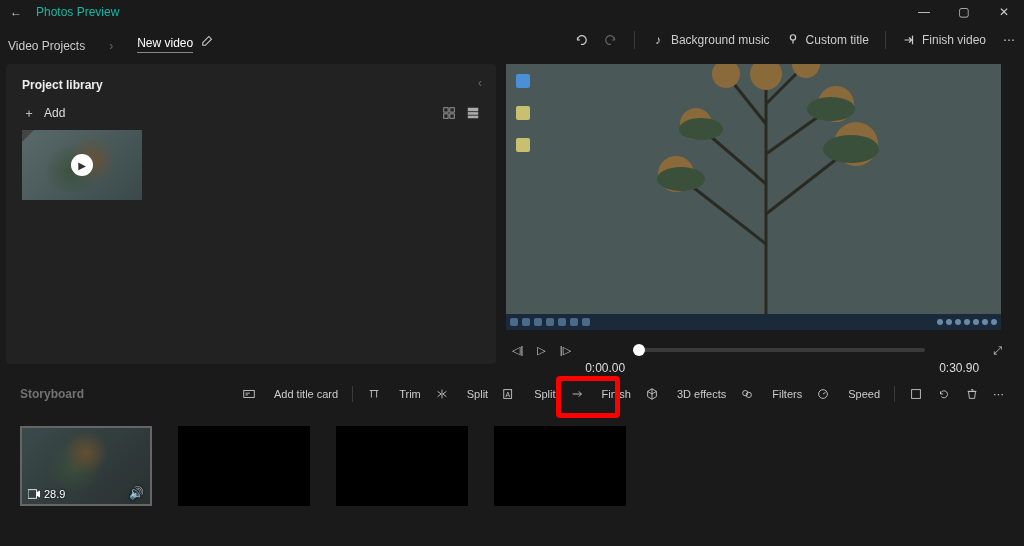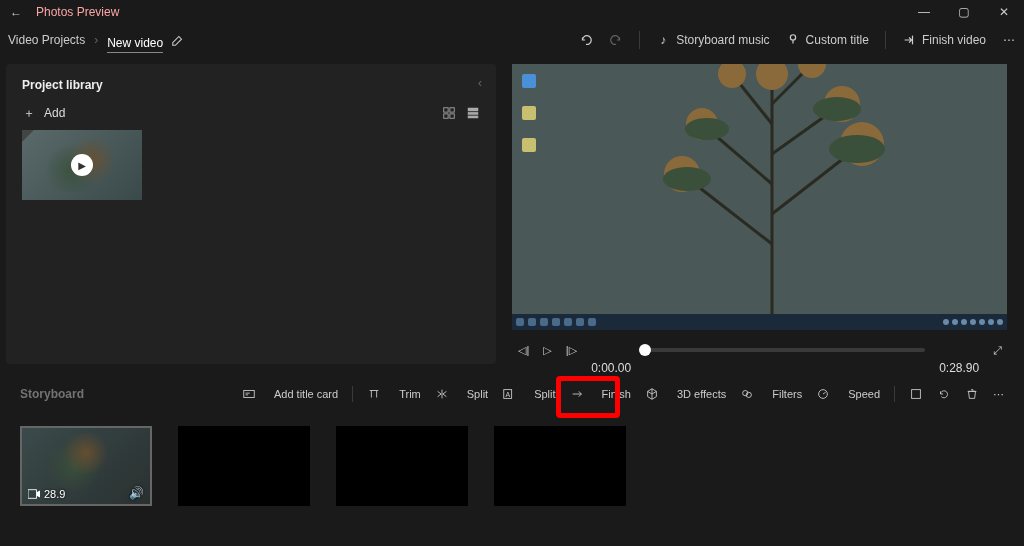--- a/index.html
+++ b/index.html
@@ -1,33 +1,33 @@
 <!DOCTYPE html>
 <html><head>
 <meta charset="utf-8">
 <style>
   * { box-sizing: border-box; margin: 0; padding: 0; font-family: "Segoe UI", sans-serif; }
   body { width: 1024px; height: 546px; background: #1a1a1a; color: #ccc; font-size: 12px; overflow: hidden; position: relative; }
   .titlebar { height: 24px; display: flex; align-items: center; background: #1a1a1a; }
   .titlebar .back { width: 32px; text-align: center; cursor: pointer; }
-  .titlebar .title { flex: 0 0 auto; padding-left: 4px; font-size: 12px; color: #fca5a5; }
+  .titlebar .title { flex: 0 0 auto; padding-left: 4px; font-size: 12px; color: #14b8a6; }
   .titlebar .spacer { flex: 1; }
   .titlebar .winbtns { display: flex; }
   .titlebar .winbtn { width: 40px; text-align: center; cursor: pointer; font-size: 12px; }
   .subbar { height: 32px; display: flex; align-items: center; padding: 0 8px; }
-  .subbar .crumbs { display: flex; align-items: center; gap: 9px; font-size: 12px; }
+  .subbar .crumbs { display: flex; align-items: flex-end; gap: 24px; font-size: 12px; }
   .subbar .crumbs .sep { color: #666; }
   .subbar .crumbs .cur { color: #fff; border-bottom: 1px solid #888; padding-bottom: 2px; margin-top: 8px; }
   .subbar .rename { margin-left: 8px; cursor: pointer; }
   .subbar .spacer { flex: 1; }
   .subbar .tools { display: flex; align-items: center; gap: 16px; }
   .subbar .tool { display: flex; align-items: center; gap: 6px; cursor: pointer; font-size: 12px; color: #ccc; }
   .subbar .divider { width: 1px; height: 18px; background: #3a3a3a; }
   .icon { display: inline-flex; align-items: center; justify-content: center; width: 14px; height: 14px; }
-  .content { display: flex; padding: 8px 0 0 0; gap: 16px; }
+  .content { display: flex; padding: 8px 0 0 0; gap: 10px; }
   .library { width: 490px; height: 300px; background: #222; border-radius: 4px; padding: 14px 16px; position: relative; margin-left: 6px; }
   .library h3 { font-size: 12px; font-weight: 600; color: #eee; margin-bottom: 14px; }
   .library .collapse { position: absolute; right: 14px; top: 12px; color: #666; cursor: pointer; }
   .library .libbar { display: flex; align-items: center; margin-bottom: 10px; }
   .library .add { display: flex; align-items: center; gap: 8px; cursor: pointer; color: #ddd; font-size: 12px; }
   .library .viewbtns { margin-left: auto; display: flex; gap: 10px; color: #aaa; }
   .library .thumb { width: 120px; height: 70px; background: linear-gradient(135deg, #5a6a6a 0%, #3a4a4a 100%); position: relative; margin-top: 4px; cursor: pointer; }
   .library .thumb::before { content: ""; position: absolute; top: 0; left: 0; border-top: 12px solid #444; border-right: 12px solid transparent; }
   .library .thumb .play { position: absolute; top: 50%; left: 50%; transform: translate(-50%,-50%); width: 22px; height: 22px; background: #fff; border-radius: 50%; display: flex; align-items: center; justify-content: center; color: #333; font-size: 10px; }
   .library .thumb .leaf { position: absolute; inset: 8px 10px; background: radial-gradient(circle at 60% 40%, #6a5030 0%, transparent 35%), radial-gradient(circle at 40% 60%, #3a503a 0%, transparent 40%); opacity: .85; }
@@ -102,21 +102,21 @@
       <span class="icon">
           <svg viewBox="0 0 16 16">
             <path d="M12 8 A5 5 0 1 0 8 13" fill="none" stroke="#ccc" stroke-width="1.4"></path>
             <path d="M12 5v3H9" fill="none" stroke="#ccc" stroke-width="1.4"></path>
           </svg>
         </span>
     </span>
     <span class="divider"></span>
     <span class="tool">
       <span class="icon">♪</span>
-      <span>Storyboard music</span>
+      <span>Background music</span>
     </span>
     <span class="tool">
       <span class="icon">
           <svg viewBox="0 0 16 16">
             <circle cx="8" cy="5" r="3" fill="none" stroke="#ccc" stroke-width="1.4"></circle>
             <path d="M8 8v4" stroke="#ccc" stroke-width="1.4"></path>
           </svg>
         </span>
       <span>Custom title</span>
     </span>
@@ -231,21 +231,21 @@
       <span class="pbtn">
           <span>▷</span>
         </span>
       <span class="pbtn">
           <span>|▷</span>
         </span>
       <span class="time">0:00.00</span>
       <div class="track">
         <div class="knob"></div>
       </div>
-      <span class="time">0:28.90</span>
+      <span class="time">0:30.90</span>
       <span class="pbtn">
           <span>⤢</span>
         </span>
     </div>
   </div>
 </div>
 
 <div class="storyboard">
   <div class="sbbar">
     <h3>Storyboard</h3>

